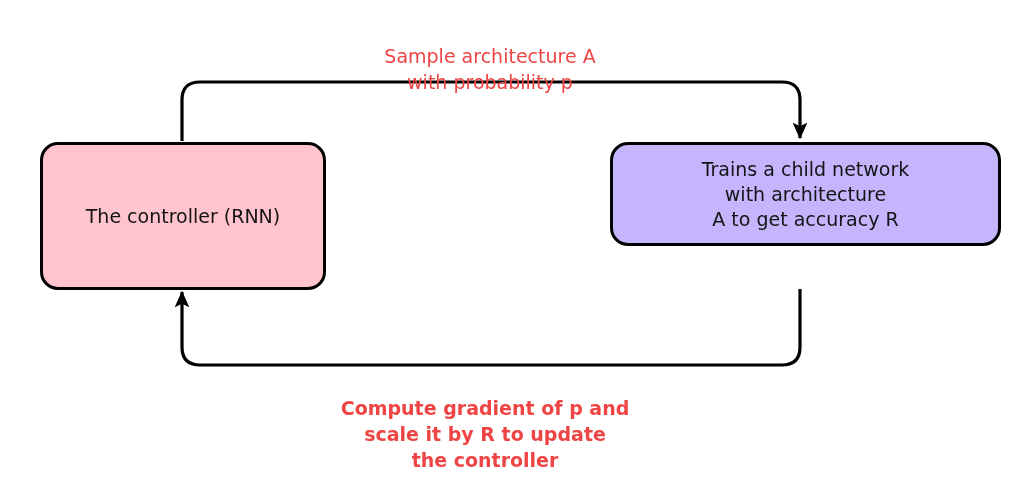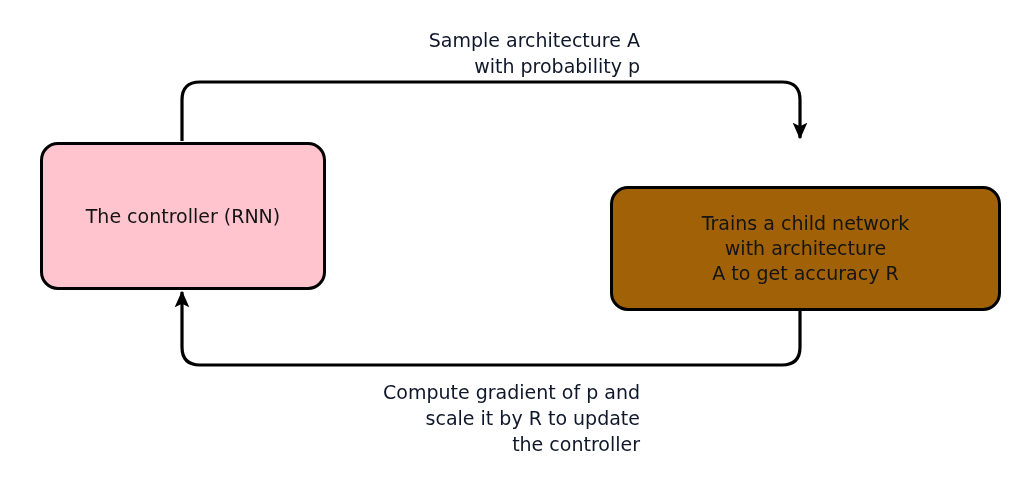--- a/index.html
+++ b/index.html
@@ -50,42 +50,43 @@
     left: 40px;
     top: 142px;
     width: 286px;
     height: 148px;
     background: #FFC4CE;
   }
   #node-child {
     left: 610px;
     top: 142px;
     width: 391px;
-    height: 125px;
-    background: #a16207;
-    margin-top: 44px;
+    height: 104px;
+    background: #c4b5fd;
   }
 
   .edge-label {
     position: absolute;
-    text-align: right;
-    color: #0f172a;
+    text-align: center;
+    color: #ef4444;
     font-size: 19px;
     line-height: 26px;
     white-space: pre-line;
+    margin-top: 16px;
   }
   #label-sample {
     left: 340px;
     top: 27px;
     width: 300px;
   }
   #label-gradient {
     left: 330px;
     top: 379px;
     width: 310px;
+    font-weight: bold;
   }
 </style>
 </head>
 <body>
 
 <div id="stage">
 
   <svg id="wires" viewBox="0 0 1036 486" width="1036" height="486" aria-hidden="true">
     <defs>
       <marker id="arrowhead" viewBox="0 0 10 10" refX="9.2" refY="5" markerWidth="5.2" markerHeight="5.2" orient="auto-start-reverse">

